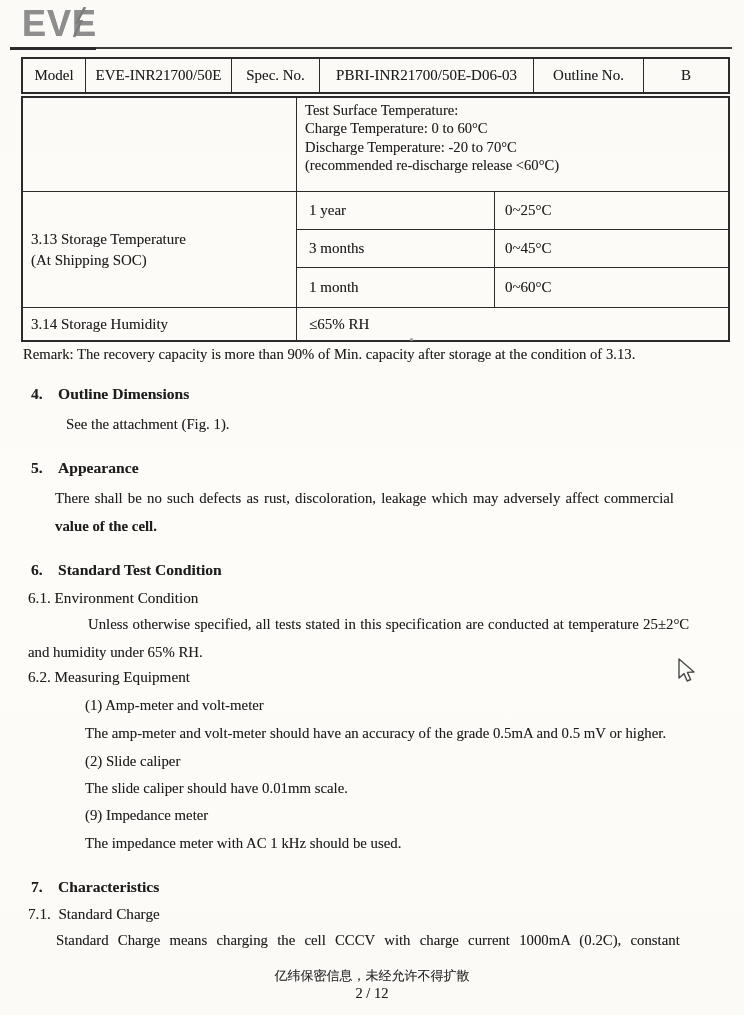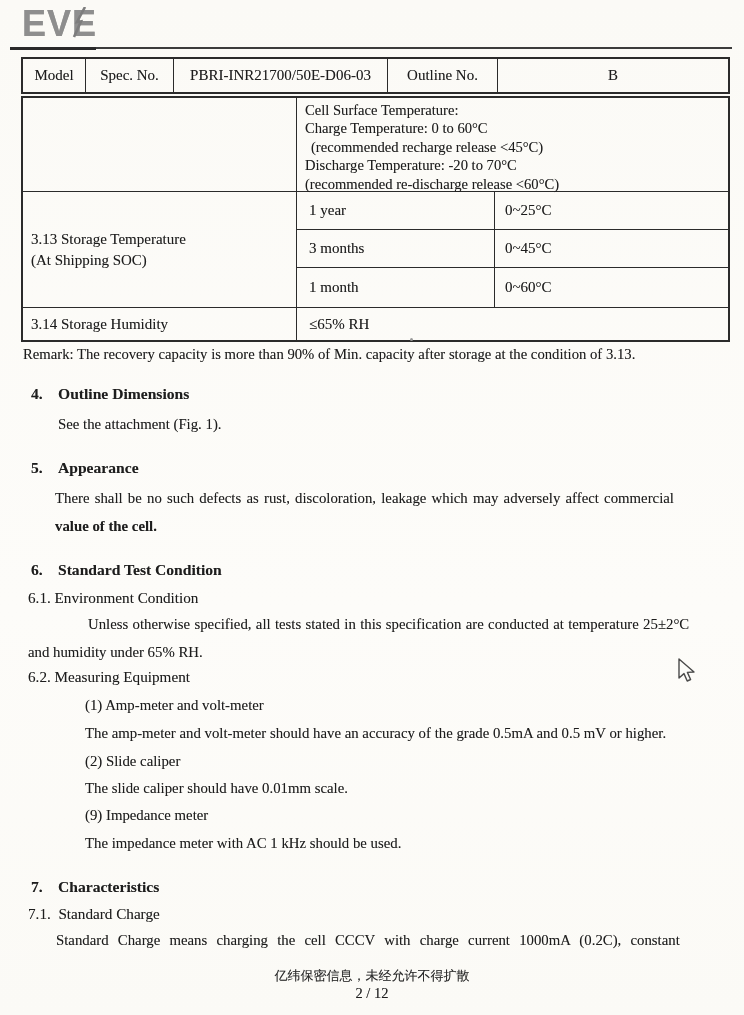--- a/index.html
+++ b/index.html
@@ -50,21 +50,21 @@
   .indent1 { padding-left:6px; }
 
   
   .remark { left:23px; top:346px; font-size:14.7px; }
   .sec-head { font-weight:bold; font-size:15.6px; }
   .sec-num { display:inline-block; width:27px; }
   .sub-head { font-size:15.2px; white-space:pre; }
   .bline { font-size:14.8px; }
 
   .h4  { left:31px; top:385px; }
-  .p4  { left:58px; top:416px; }
+  .p4  { left:66px; top:416px; }
   .h5  { left:31px; top:459px; }
   .p5a { left:55px; top:490px; word-spacing:1.5px; }
   .p5b { left:55px; top:518px;font-weight:bold; }
   .h6  { left:31px; top:561px; }
   .h61 { left:28px; top:589px; }
   .p61a{ left:88px; top:616px; word-spacing:0.6px; }
   .p61b{ left:28px; top:644px; }
   .h62 { left:28px; top:668px; }
   .i1n { left:85px; top:697px; }
   .i1d { left:85px; top:725px; }
@@ -90,32 +90,32 @@
   <div class="abs logo">
     <span>EVE</span>
     <svg class="logo-bolt" width="18" height="34" viewBox="0 0 18 34">
       <path d="M14,0 L6,15 L10,14.4 L3,30" fill="none" stroke="#7d7d7d" stroke-width="2.6"></path>
     </svg>
   </div>
   <div class="abs header-rule"></div>
 
   <div class="abs info-table">
     <div class="info-cell" style="width:63px">Model</div>
+    <div class="info-cell" style="width:146px">EVE-INR21700/50E</div>
     <div class="info-cell" style="width:88px">Spec. No.</div>
     <div class="info-cell" style="width:214px">PBRI-INR21700/50E-D06-03</div>
     <div class="info-cell" style="width:110px">Outline No.</div>
     <div class="info-cell">B</div>
   </div>
 
   <div class="abs spec-table">
     <div class="cell c-empty"></div>
     <div class="cell no-br c-surface">
-      <div>Cell Surface Temperature:</div>
+      <div>Test Surface Temperature:</div>
       <div>Charge Temperature: 0 to 60°C</div>
-      <div class="indent1">(recommended recharge release &lt;45°C)</div>
       <div>Discharge Temperature: -20 to 70°C</div>
       <div>(recommended re-discharge release &lt;60°C)</div>
     </div>
 
     <div class="cell c-313">
       <div>3.13 Storage Temperature</div>
       <div>(At Shipping SOC)</div>
     </div>
 
     <div class="cell c-period r2">1 year</div>

